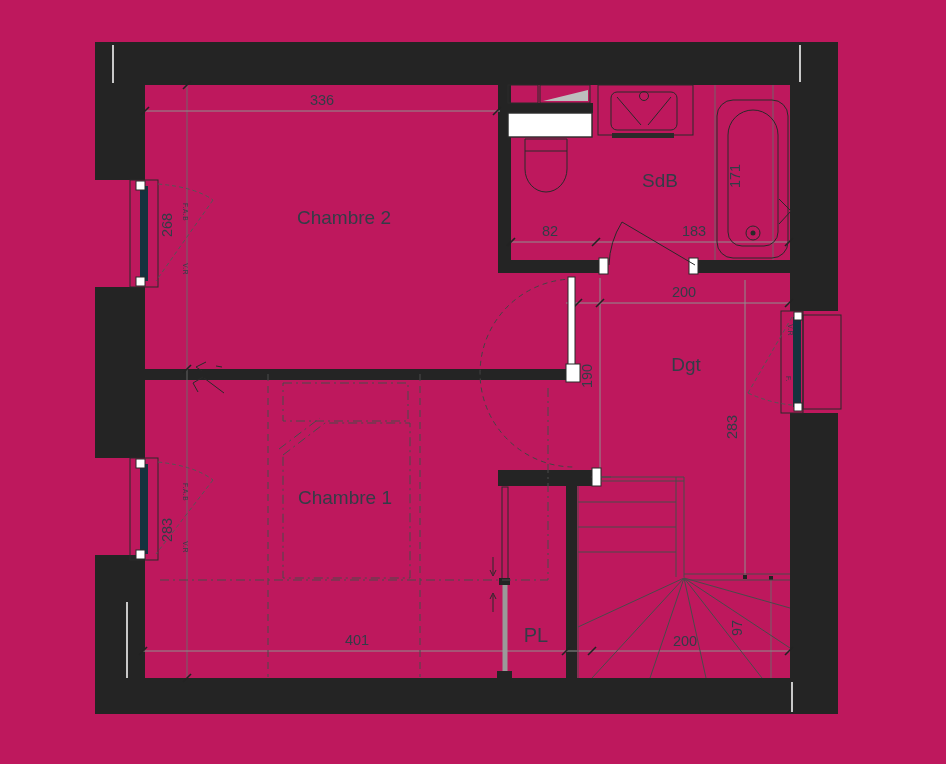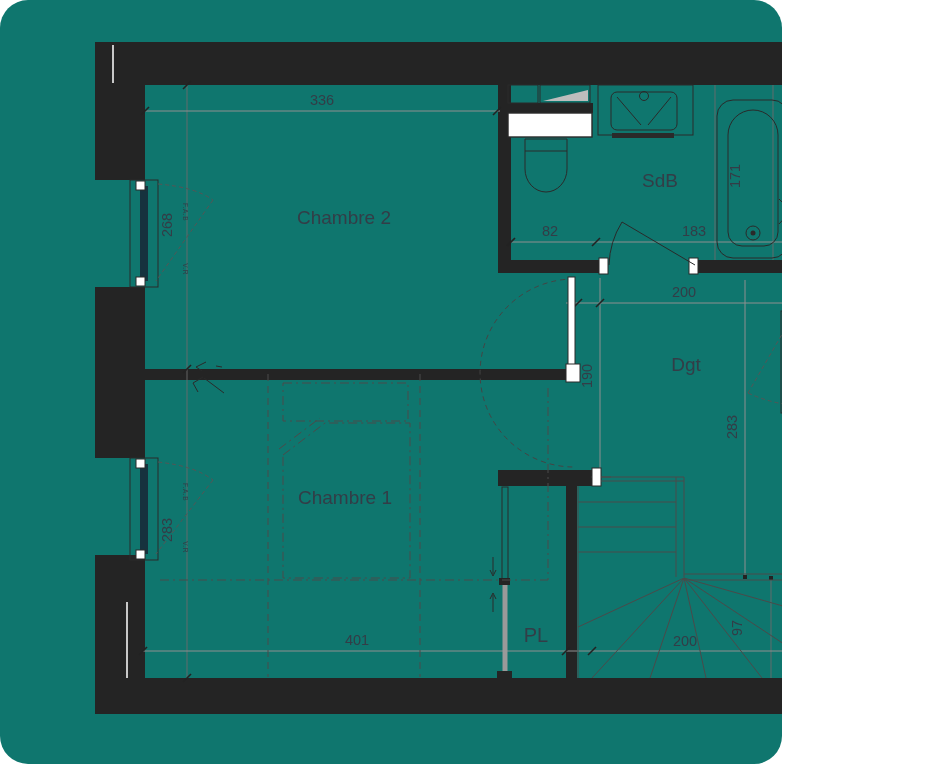--- a/index.html
+++ b/index.html
@@ -1,17 +1,17 @@
 <!DOCTYPE html>
 <html style="--wall: #242424; --glass: #16323e; --dim_text: #333d47; --shade: #bdbdbd; --panel_gray: #9a9a9a;"><head>
 <meta charset="utf-8">
 <style>
   html,body{margin:0;padding:0;background:#ffffff;}
-  .canvas{position:relative;width:782px;height:764px;background:#0f766e;overflow:hidden;
-          font-family:"Liberation Sans", sans-serif;border-radius:28px;}
+  .canvas{position:relative;width:946px;height:764px;background:#be185d;overflow:hidden;
+          font-family:"Liberation Sans", sans-serif;}
   svg{display:block}
   .wall rect{fill:var(--wall,#242424);}
   .seam{stroke:#ffffff;stroke-width:1.5;}
   .thin{stroke:#4a4a4a;stroke-width:1;fill:none;}
   .guide{stroke:#6b6b6b;stroke-width:0.9;fill:none;}
   .dimline{stroke:#8f8f8f;stroke-width:1;fill:none;}
   .tick{stroke:#222;stroke-width:1.6;fill:none;}
   .swing{stroke:#555;stroke-width:1;fill:none;stroke-dasharray:4 3;}
   .doorarc{stroke:#444;stroke-width:1;fill:none;stroke-dasharray:5 4;}
   .dashdot{stroke:#4a4a4a;stroke-width:1;fill:none;stroke-dasharray:9 4 2 4;}

